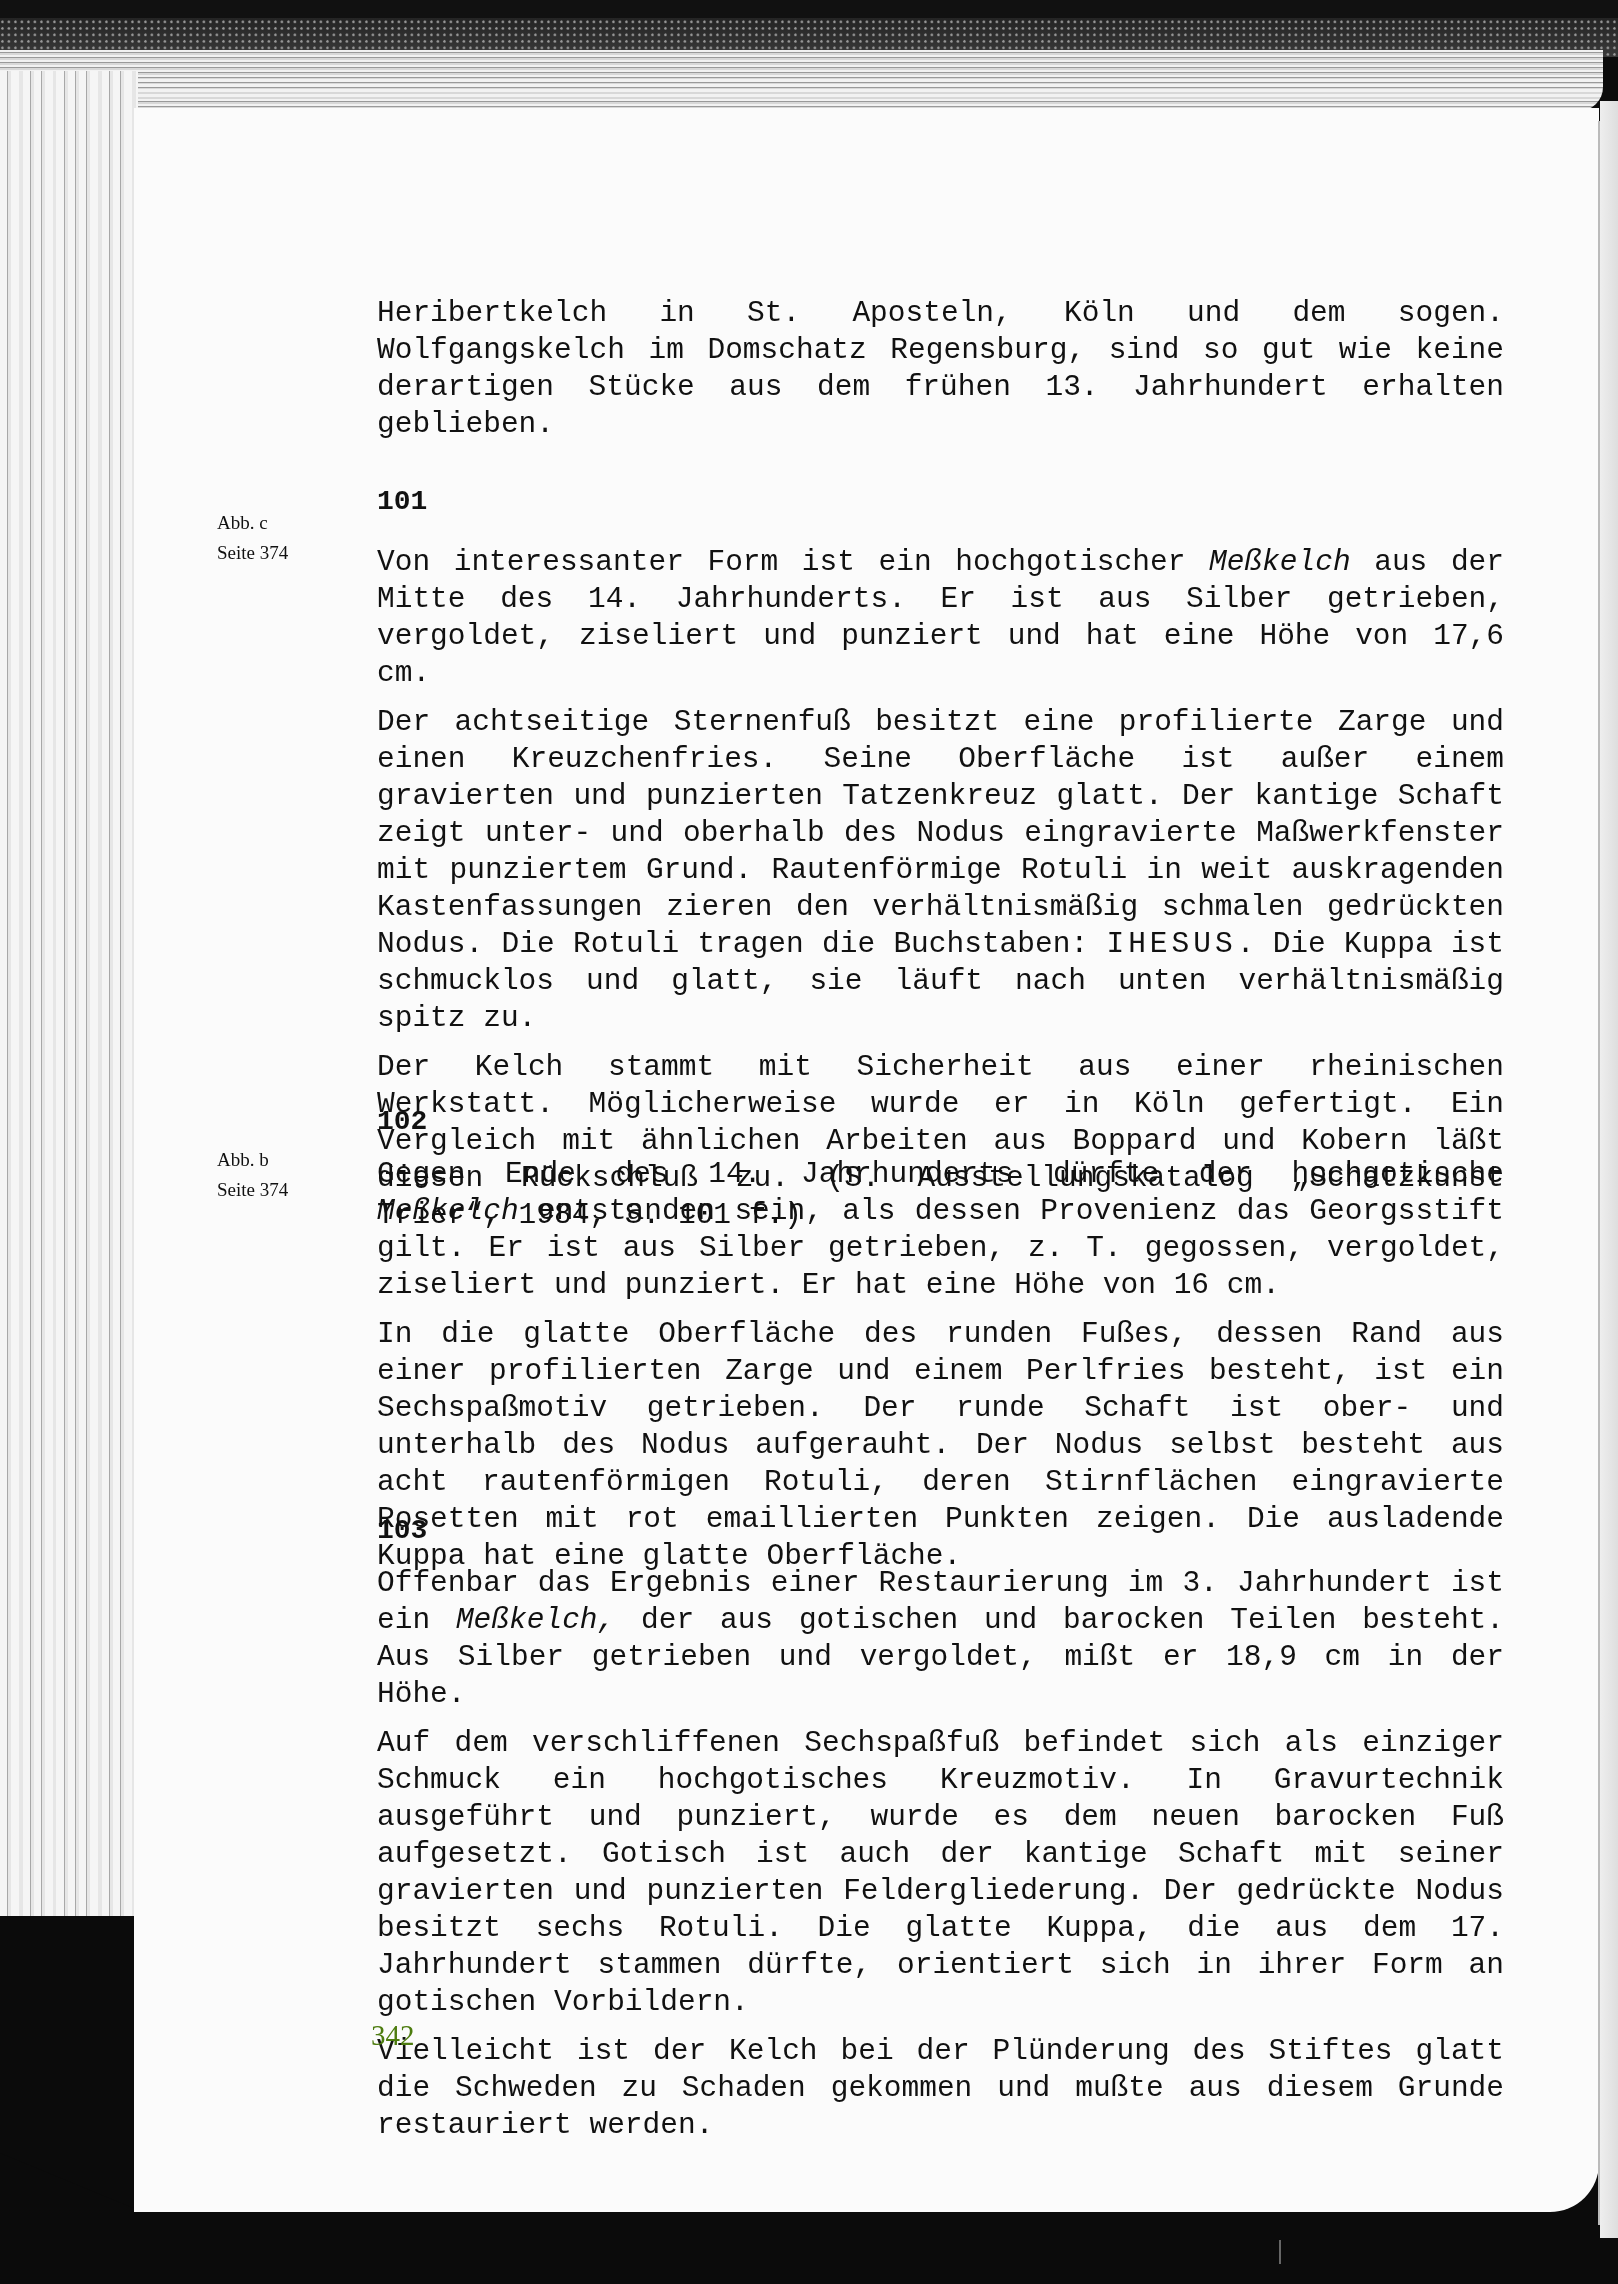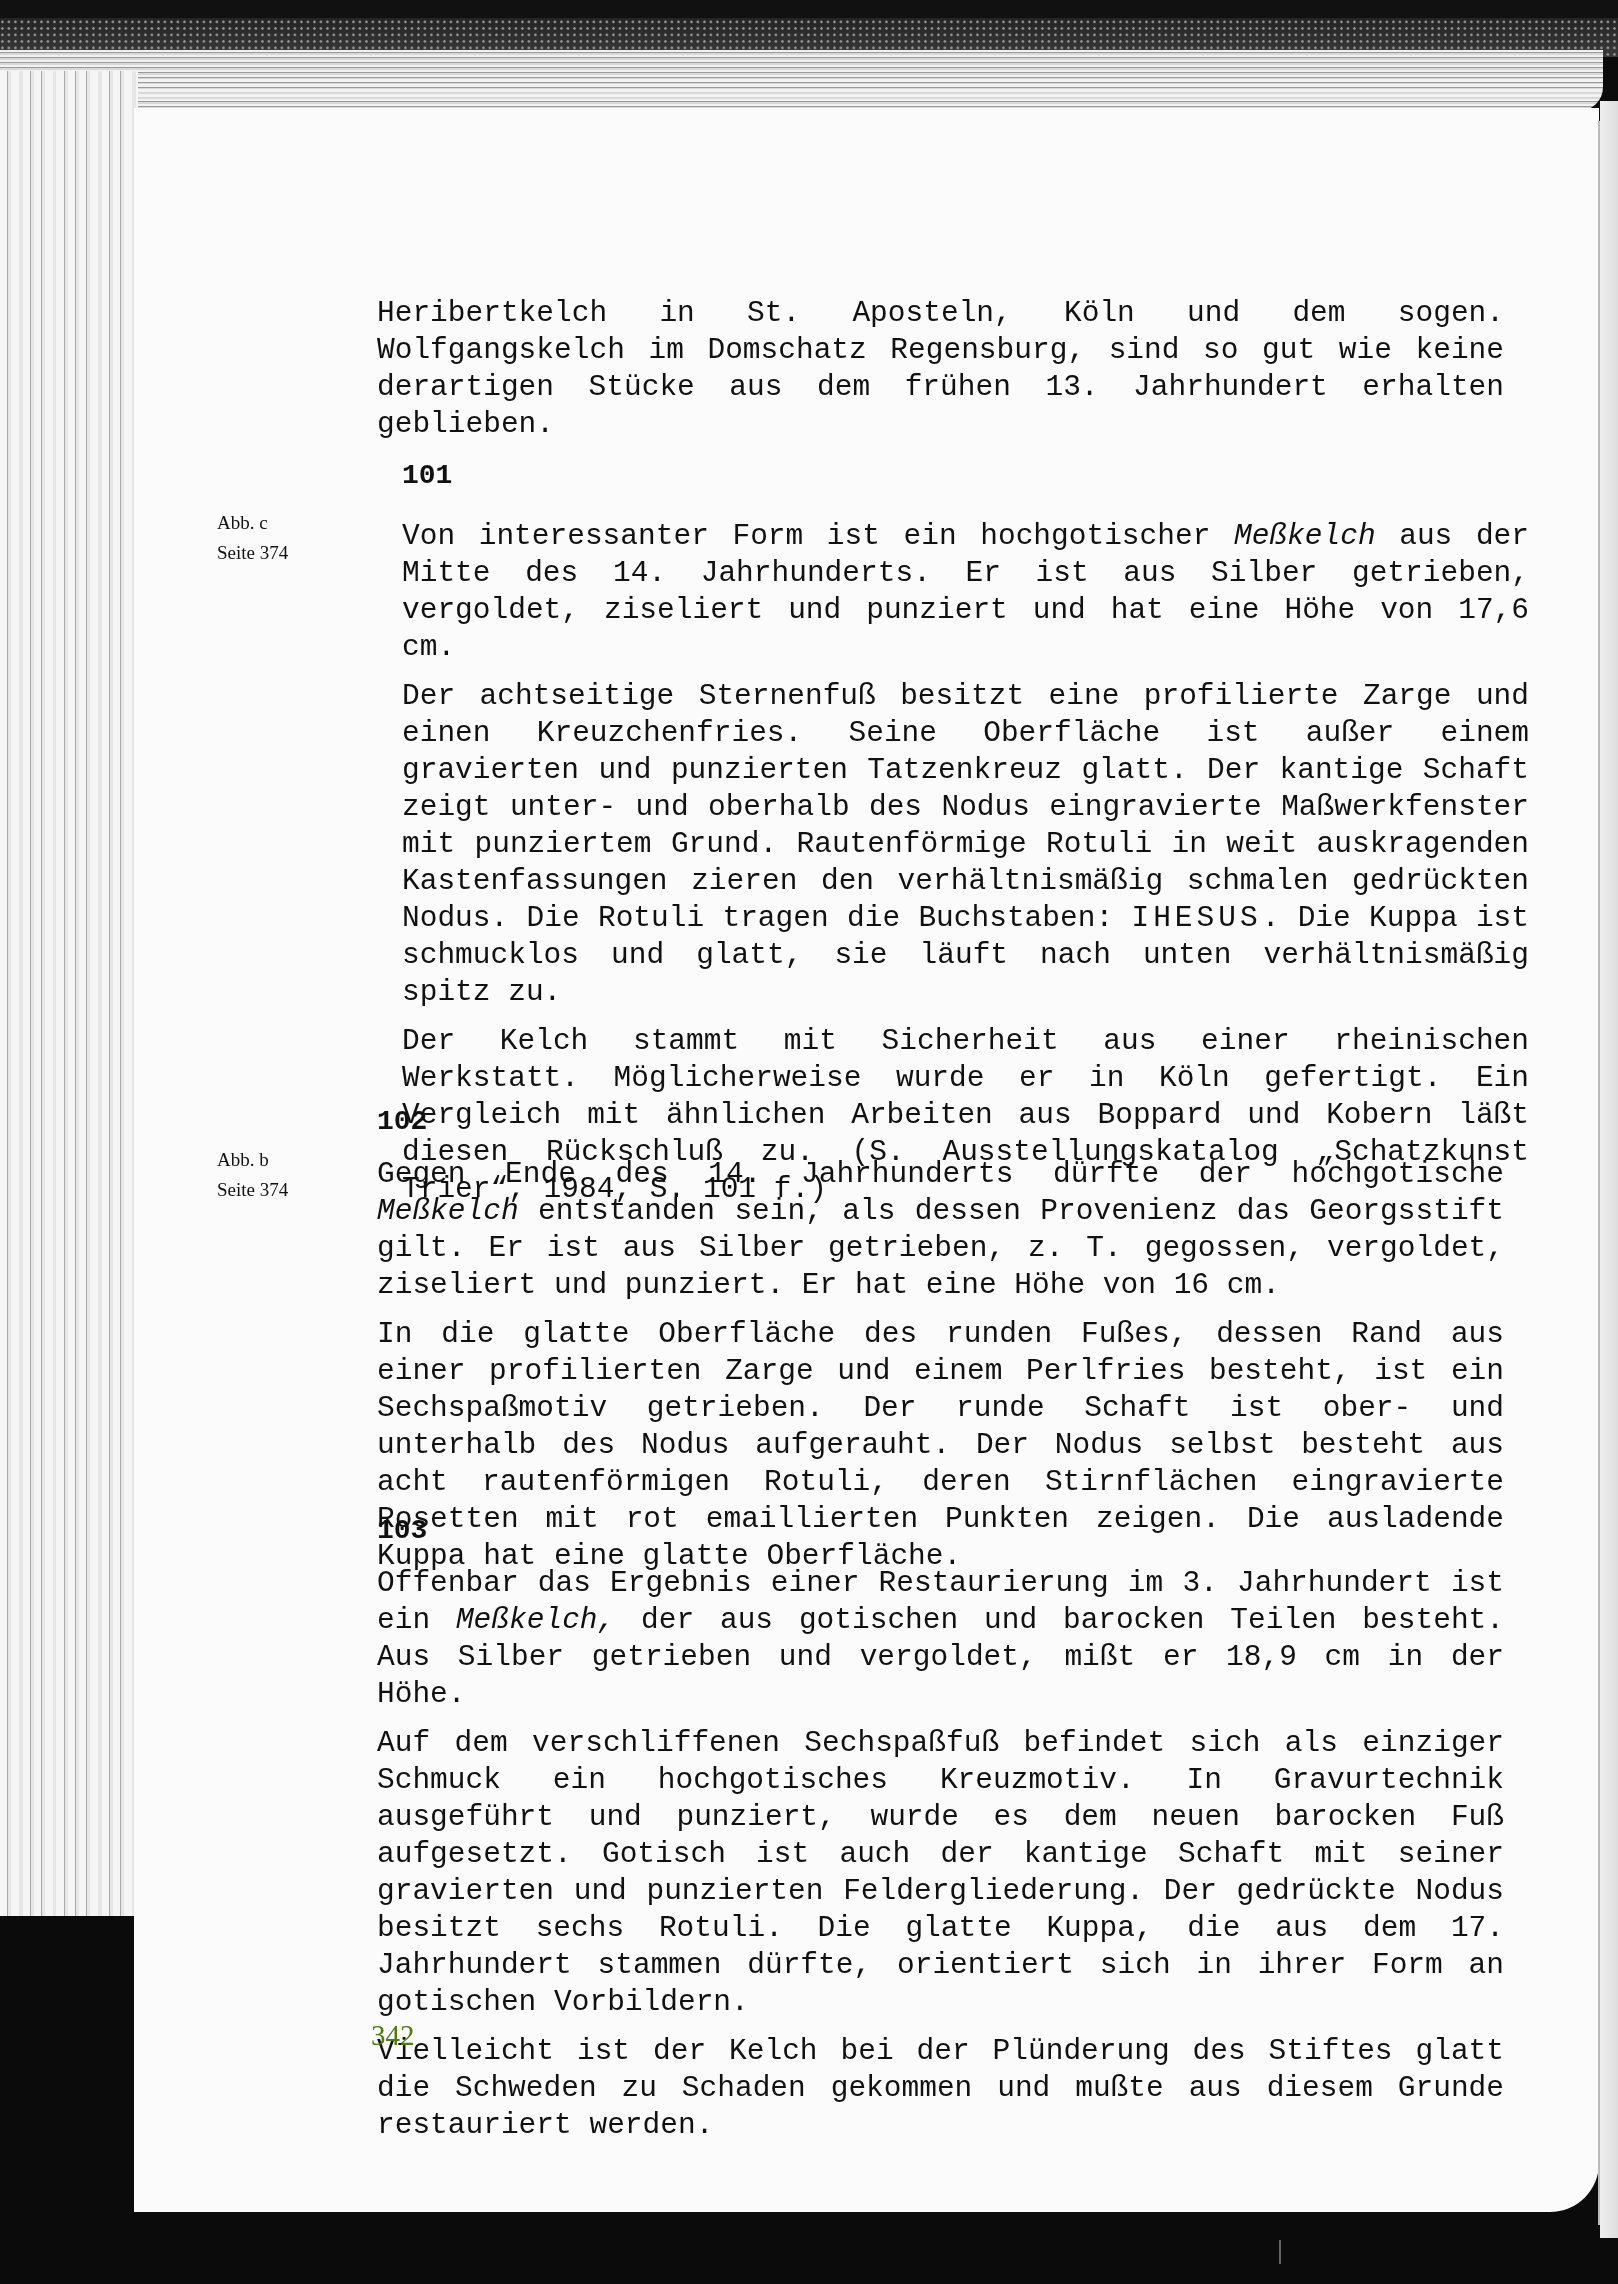--- a/index.html
+++ b/index.html
@@ -145,21 +145,21 @@
 </div>
 <div class="margin-note" style="top:1145px;">
   <div>Abb. b</div>
   <div>Seite 374</div>
 </div>
 
 <div class="text" style="top:295px;">
   <p class="para">Heribertkelch in St. Aposteln, Köln und dem sogen. Wolfgangskelch im Domschatz Regensburg, sind so gut wie keine derartigen Stücke aus dem frühen 13. Jahrhundert erhalten geblieben.</p>
 </div>
 
-<div class="text" style="top:457px;margin-left:25px;">
+<div class="text" style="top:483px;">
   <p class="entry-num" style="margin-bottom:24px;">101</p>
   <p class="para">
     <span>Von interessanter Form ist ein hochgotischer </span><em>Meßkelch</em><span> aus der Mitte des 14. Jahrhunderts. Er ist aus Silber getrieben, vergoldet, ziseliert und punziert und hat eine Höhe von 17,6 cm.</span>
   </p>
   <p class="para">
     <span>Der achtseitige Sternenfuß besitzt eine profilierte Zarge und einen Kreuzchenfries. Seine Oberfläche ist außer einem gravierten und punzierten Tatzenkreuz glatt. Der kantige Schaft zeigt unter- und oberhalb des Nodus eingravierte Maßwerkfenster mit punziertem Grund. Rautenförmige Rotuli in weit auskragenden Kastenfassungen zieren den verhältnismäßig schmalen gedrückten Nodus. Die Rotuli tragen die Buchstaben: </span><span class="spaced">IHESUS</span><span>. Die Kuppa ist schmucklos und glatt, sie läuft nach unten verhältnismäßig spitz zu.</span>
   </p>
   <p class="para">Der Kelch stammt mit Sicherheit aus einer rheinischen Werkstatt. Möglicherweise wurde er in Köln gefertigt. Ein Vergleich mit ähnlichen Arbeiten aus Boppard und Kobern läßt diesen Rückschluß zu. (S. Ausstellungskatalog „Schatzkunst Trier“, 1984, S. 101 f.)</p>
 </div>
 

